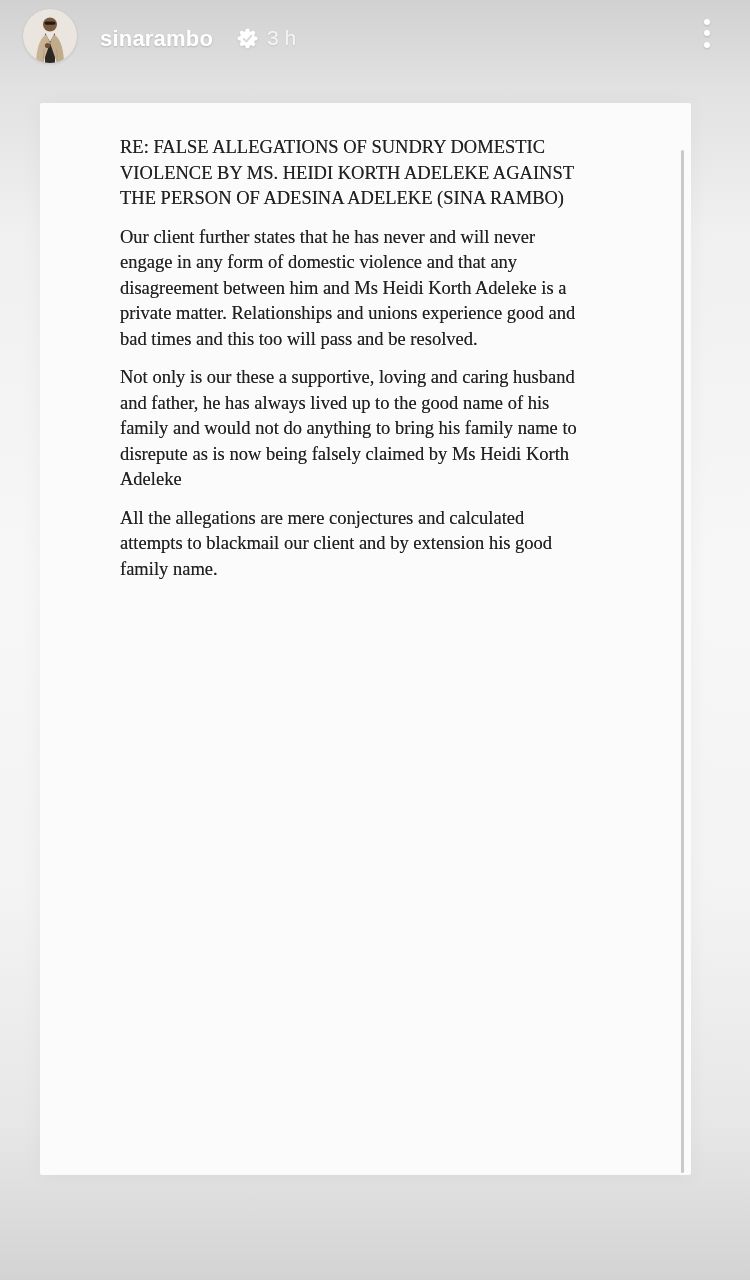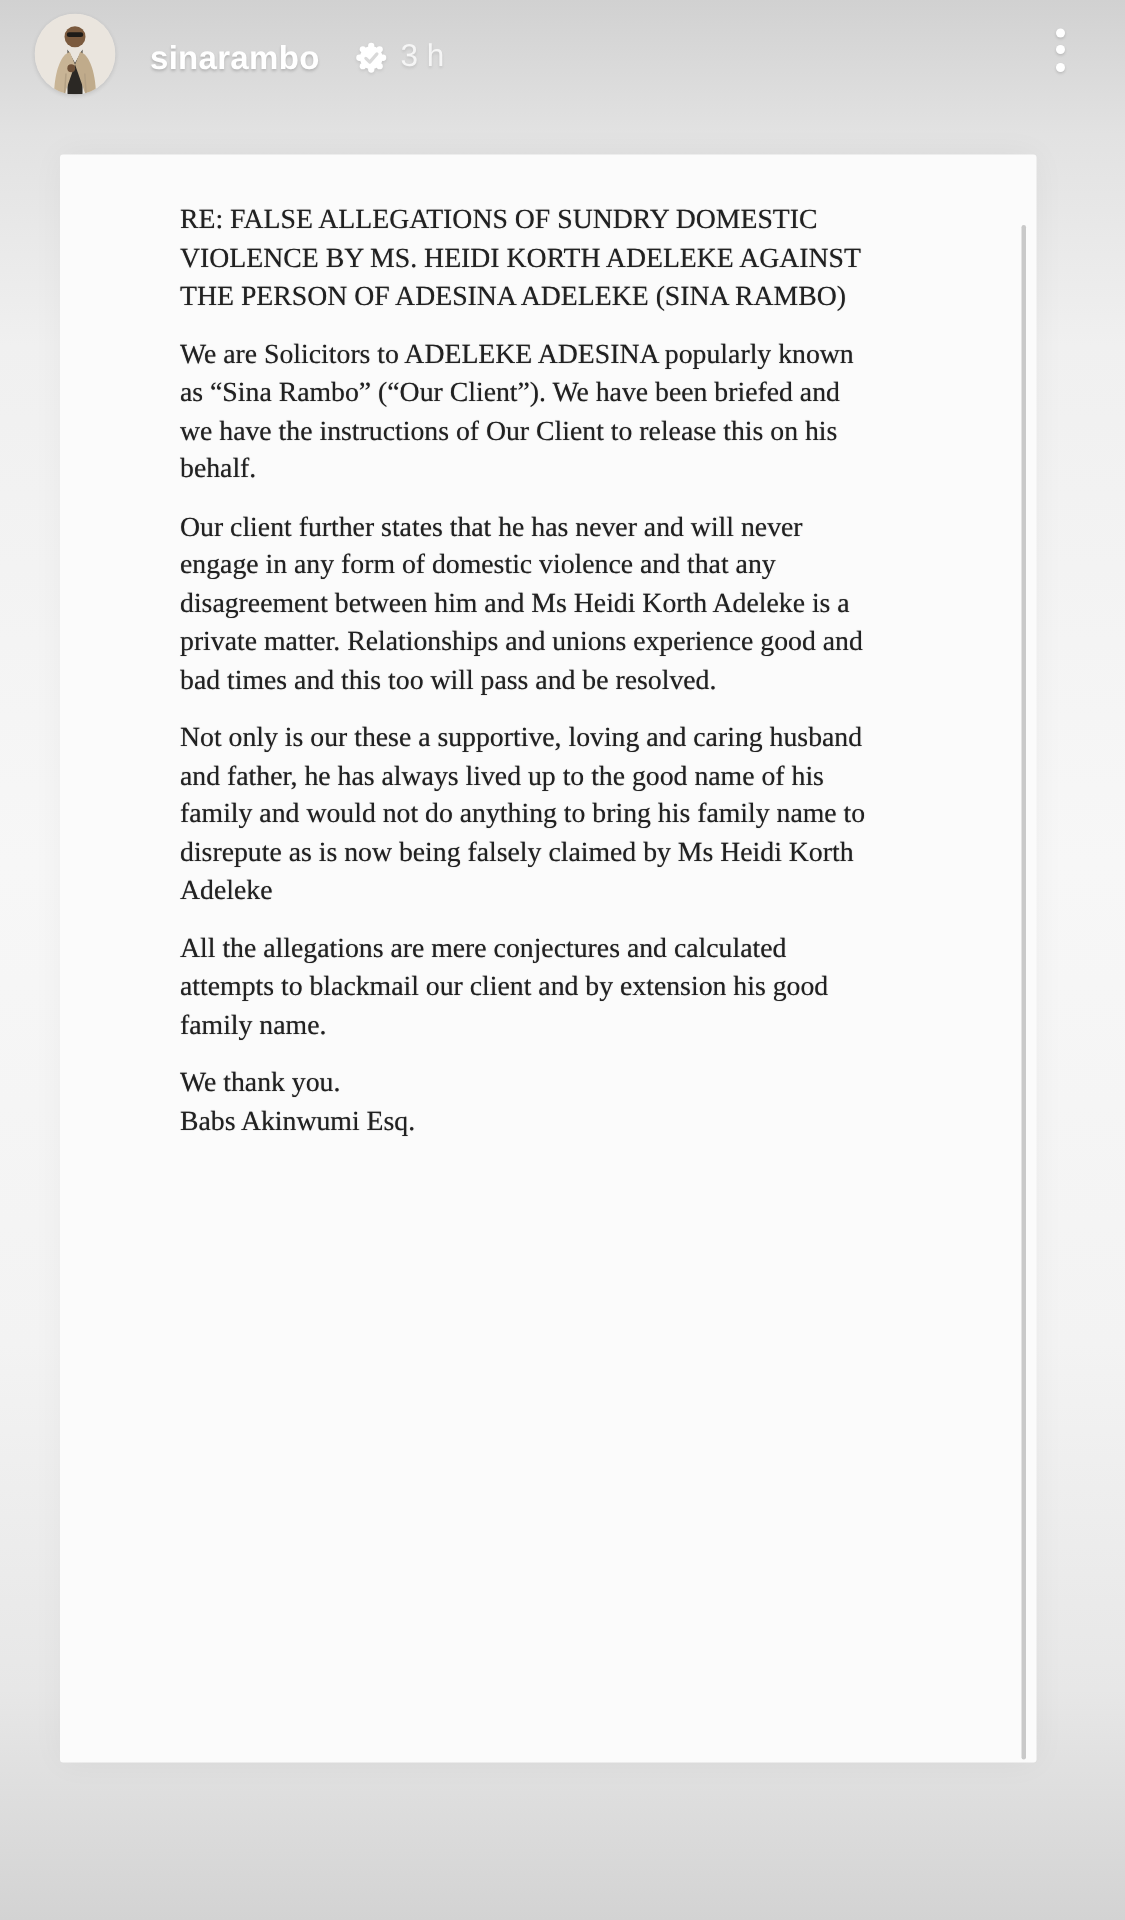--- a/index.html
+++ b/index.html
@@ -115,39 +115,33 @@
 
 <div class="stage">
 
   <div class="paper"></div>
   <div class="paper-edge"></div>
 
   <div class="doc">
     <div class="doc-heading">RE: FALSE ALLEGATIONS OF SUNDRY DOMESTIC
 VIOLENCE BY MS. HEIDI KORTH ADELEKE AGAINST
 THE PERSON OF ADESINA ADELEKE (SINA RAMBO)</div>
-    <div class="doc-para">We are Solicitors to ADELEKE ADESINA popularly known
-as “Sina Rambo” (“Our Client”). We have been briefed and
-we have the instructions of Our Client to release this on his
-behalf.</div>
     <div class="doc-para">Our client further states that he has never and will never
 engage in any form of domestic violence and that any
 disagreement between him and Ms Heidi Korth Adeleke is a
 private matter. Relationships and unions experience good and
 bad times and this too will pass and be resolved.</div>
     <div class="doc-para">Not only is our these a supportive, loving and caring husband
 and father, he has always lived up to the good name of his
 family and would not do anything to bring his family name to
 disrepute as is now being falsely claimed by Ms Heidi Korth
 Adeleke</div>
     <div class="doc-para">All the allegations are mere conjectures and calculated
 attempts to blackmail our client and by extension his good
 family name.</div>
-    <div class="doc-para">We thank you.
-Babs Akinwumi Esq.</div>
   </div>
 
   <div class="header">
 
     <div class="avatar">
       <svg viewBox="0 0 54 54">
         <circle cx="27" cy="27" r="27" fill="#eae5de"></circle>
 
         <circle cx="27" cy="15.5" r="7" fill="#7b5a3e"></circle>
 

